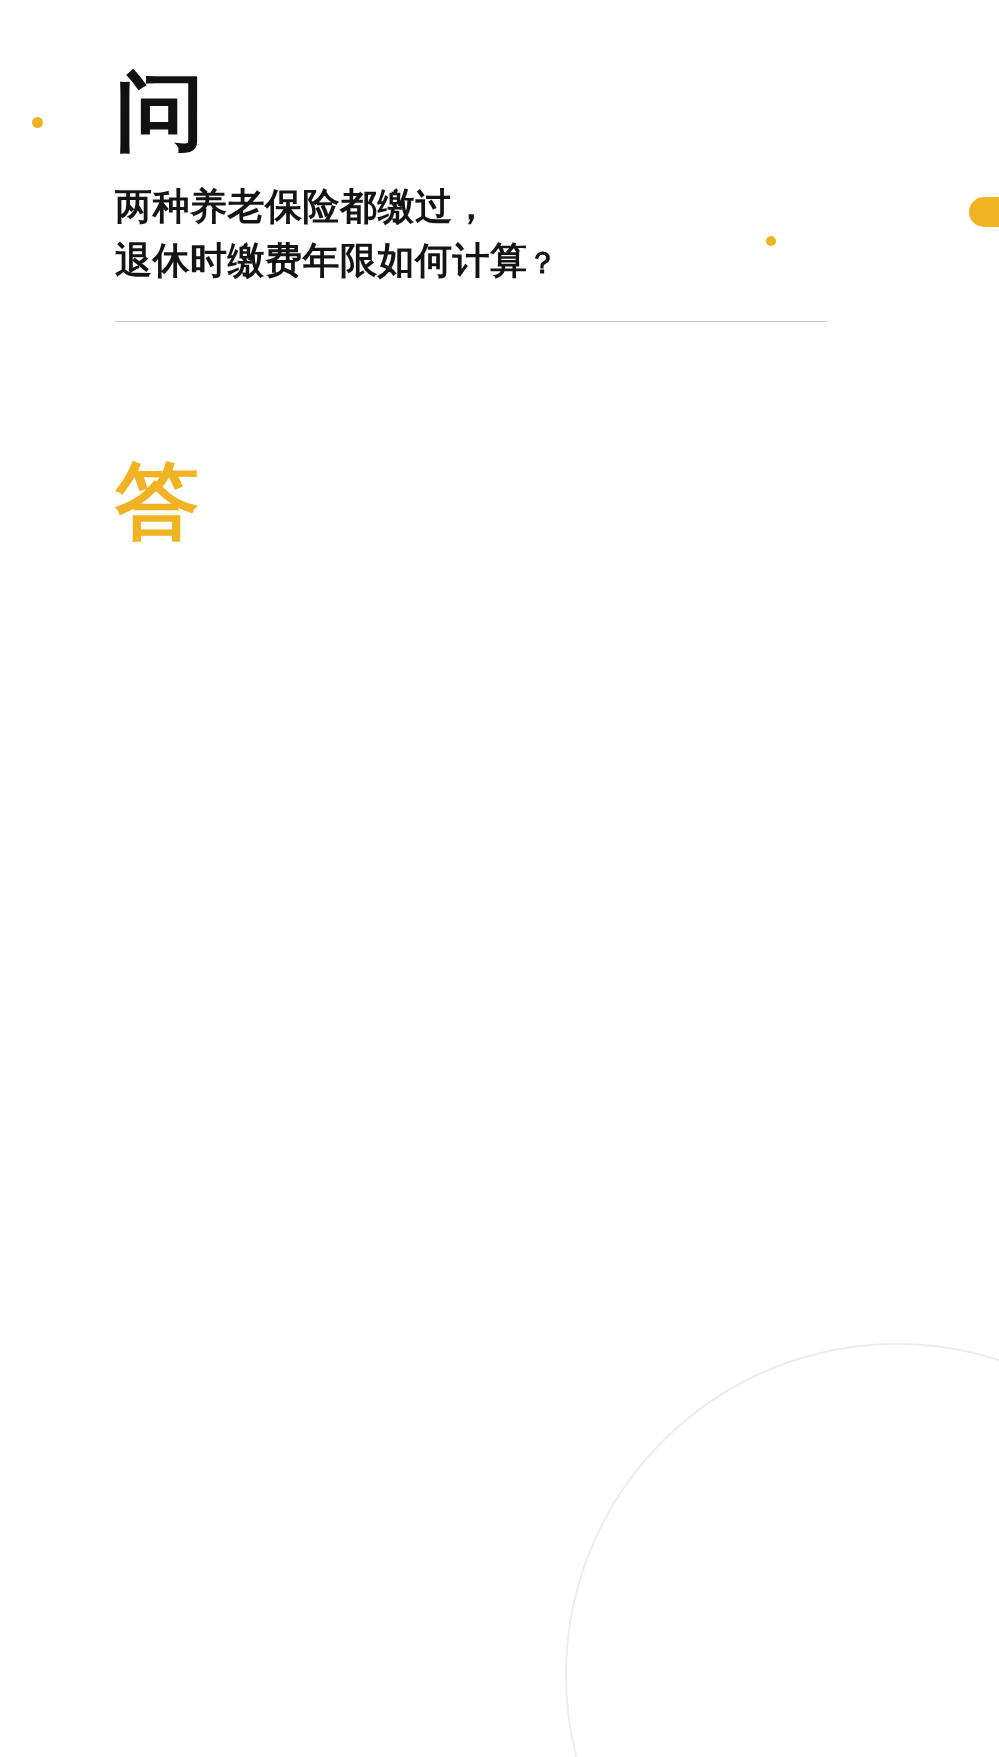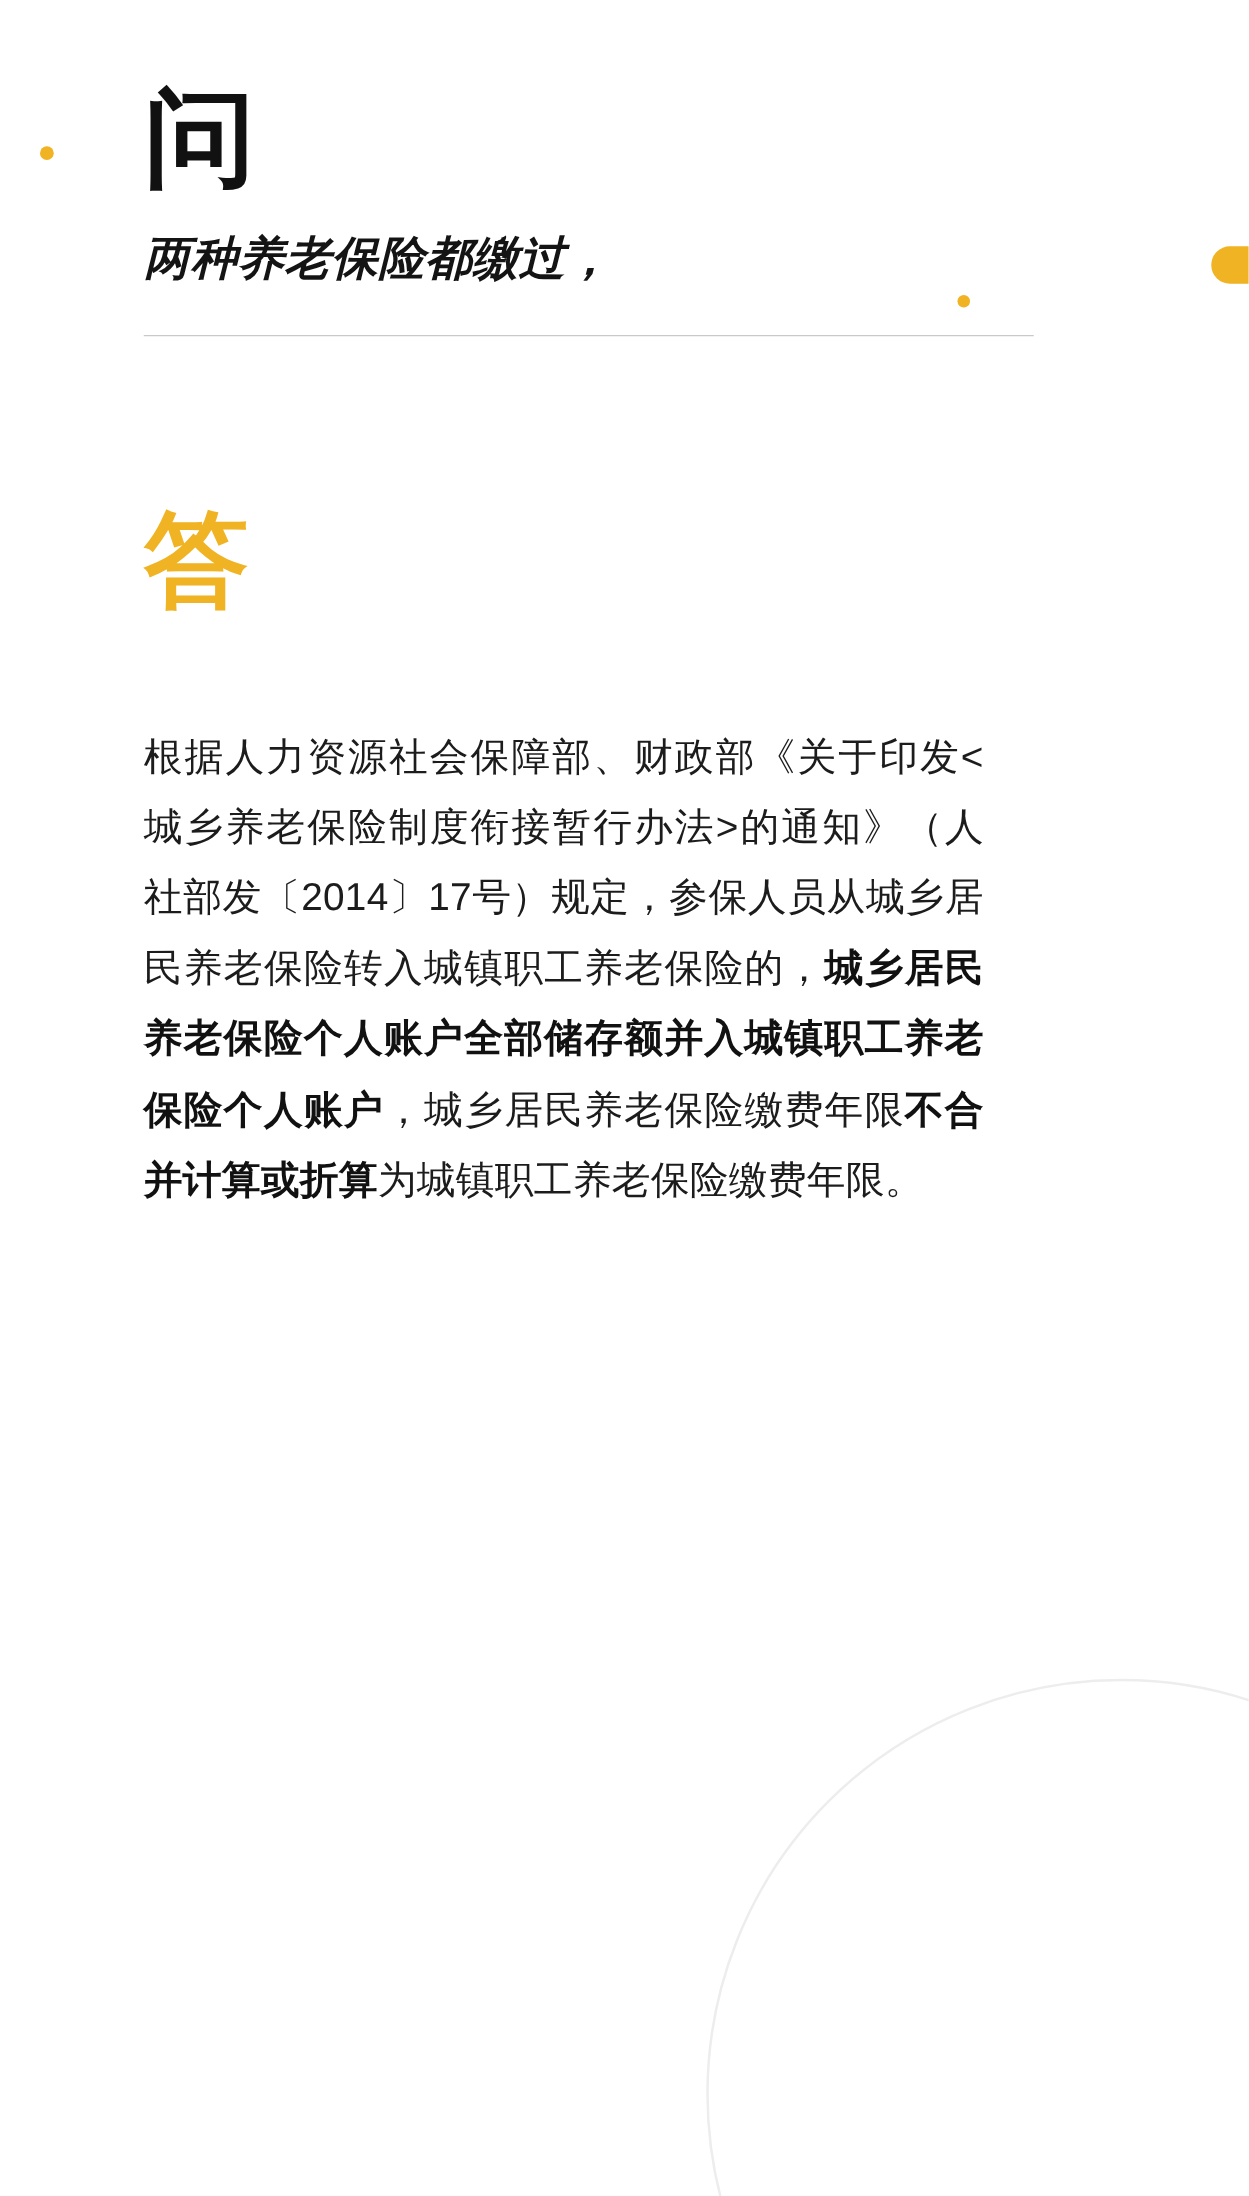--- a/index.html
+++ b/index.html
@@ -91,21 +91,20 @@
     margin-top: 24px;
     font-size: 37px;
     line-height: 1.45;
     font-weight: 700;
     color: #141414;
     letter-spacing: 0.5px;
   }
   .question-title .line {
     display: block;
     white-space: nowrap;
-    font-style: italic;
   }
   .question-title .qm {
     font-weight: 700;
     font-size: 30px;
   }
 
   .divider {
     margin-top: 34px;
     width: 712px;
     height: 1px;
@@ -155,26 +154,26 @@
   <span class="arc"></span>
 
   <div class="content">
 
     <div class="q-mark">
       <span class="glyph">问</span>
     </div>
 
     <h1 class="question-title">
       <span class="line">两种养老保险都缴过，</span>
+      <span class="line"><span>退休时缴费年限如何计算</span><span class="qm">？</span></span>
     </h1>
 
     <div class="divider"></div>
 
     <div class="a-mark" style="color: rgb(240, 179, 35);">
       <span class="glyph">答</span>
     </div>
 
     <div class="answer">
-        <p><span>根据人力资源社会保障部、财政部《关于印发&lt;城乡养老保险制度衔接暂行办法&gt;的通知》（人社部发〔2014〕17号）规定，参保人员从城乡居民养老保险转入城镇职工养老保险的，</span><span class="b">城乡居民养老保险个人账户全部储存额并入城镇职工养老保险个人账户</span><span>，城乡居民养老保险缴费年限</span><span class="b">不合并计算或折算</span><span>为城镇职工养老保险缴费年限。</span></p>
       </div>
 
   </div>
 </div>
 
 </body></html>

